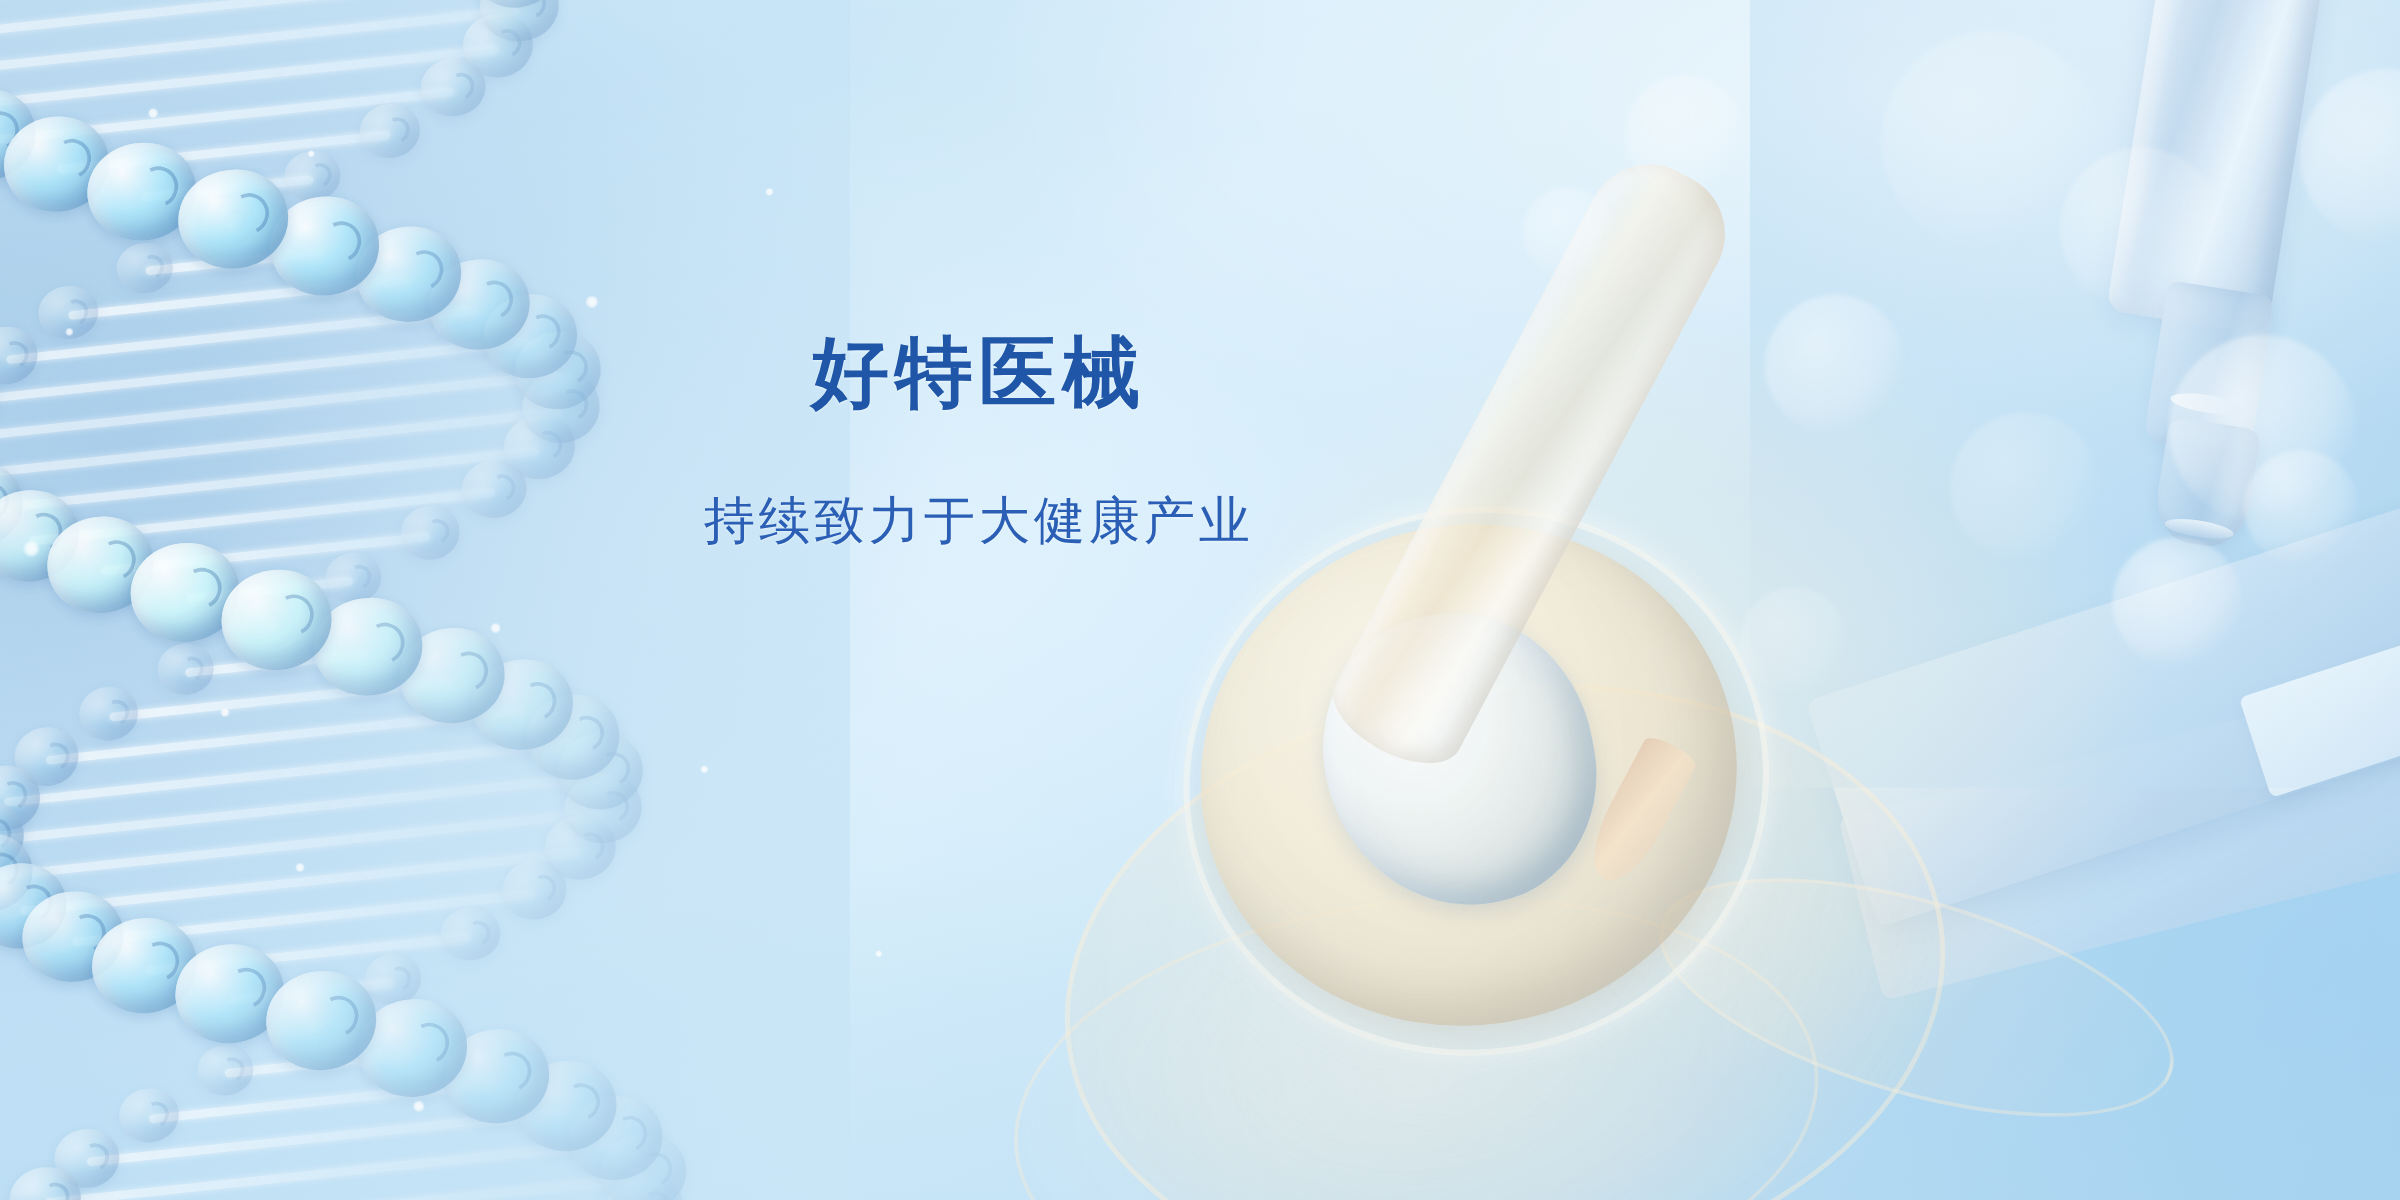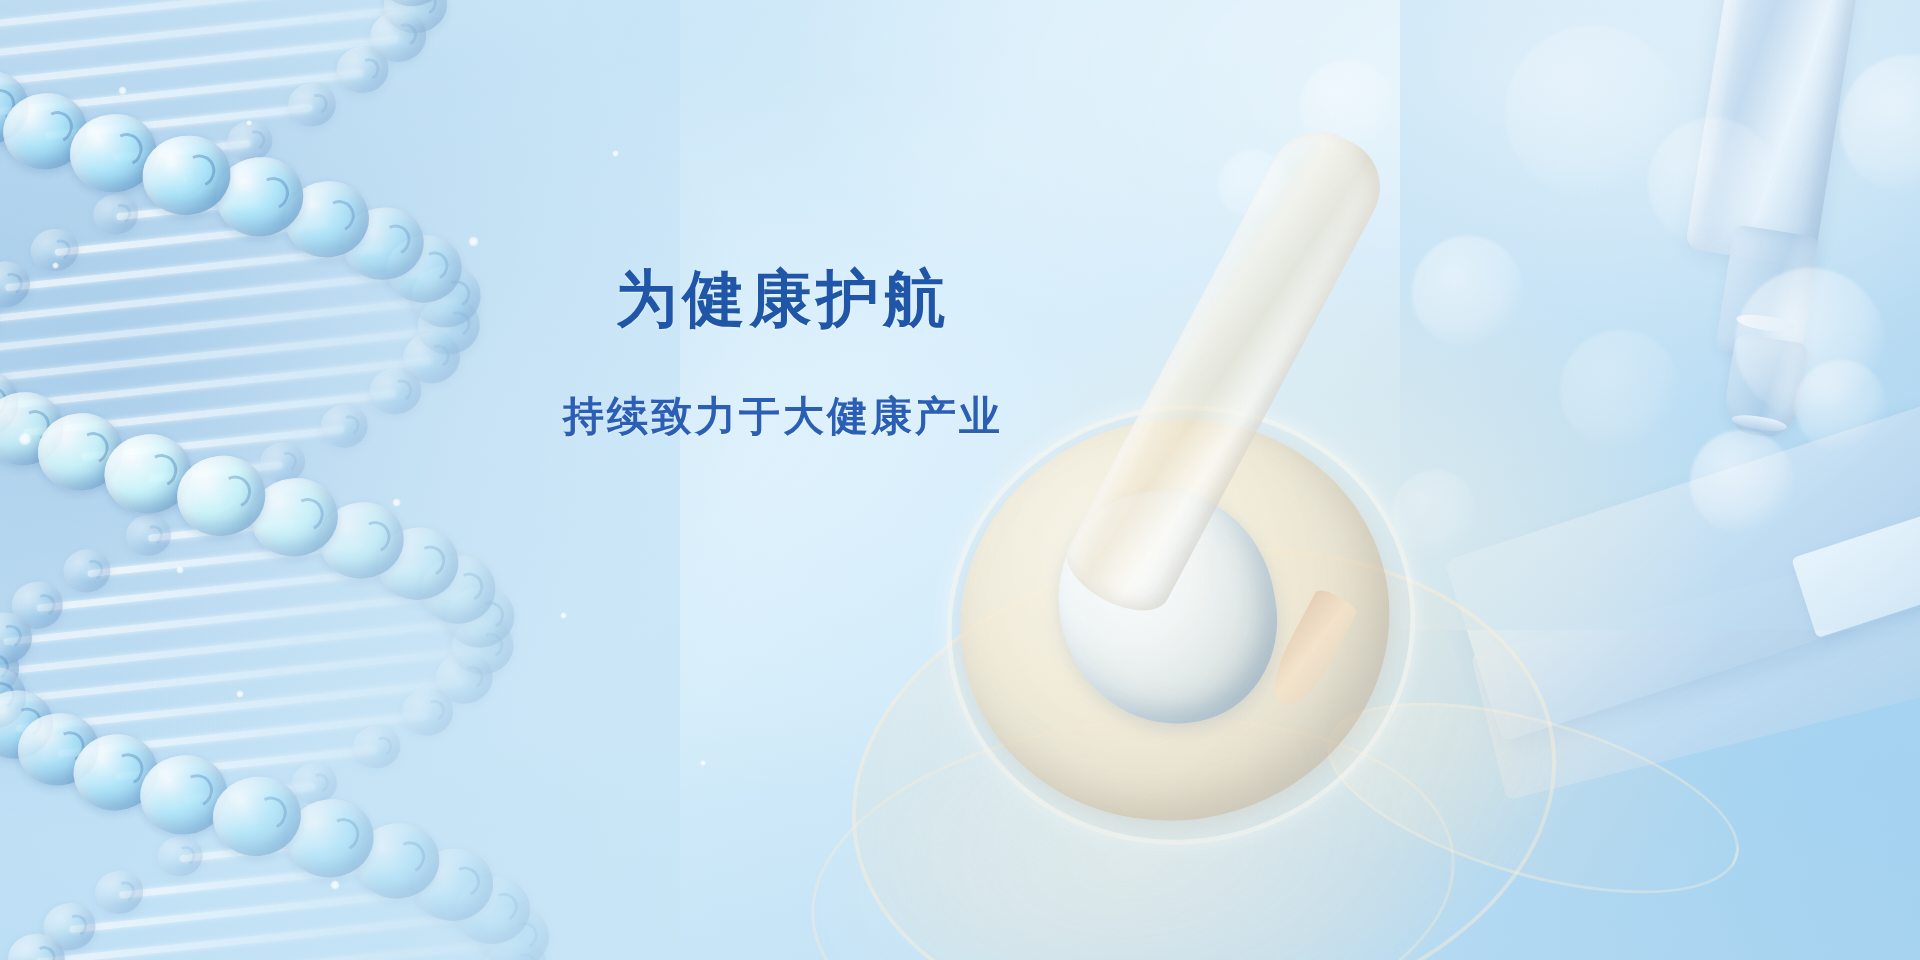--- a/index.html
+++ b/index.html
@@ -127,21 +127,21 @@
     display:flex;flex-direction:column;align-items:center;
     text-align:center;z-index:40;
     transform:translateX(-177px);
   }
   .hero-title{
     font-size:62px;font-weight:bold;letter-spacing:5px;line-height:1;
     color:#1f56a8;margin:0;
     text-shadow:0 1px 2px rgba(255,255,255,.55);
   }
   .hero-sub{
-    font-size:41px;font-weight:bold;letter-spacing:3px;line-height:1;
+    font-size:41px;font-weight:normal;letter-spacing:3px;line-height:1;
     color:#2b5fb5;margin:66px 0 0 0;
     text-shadow:0 1px 2px rgba(255,255,255,.45);
   }
   .hero-tag{
     font-size:43px;font-weight:bold;letter-spacing:4px;line-height:1;
     color:#1f56a8;margin:50px 0 0 0;
     text-shadow:0 1px 2px rgba(255,255,255,.50);
   }
 </style>
 </head>
@@ -299,17 +299,17 @@
       <div class="spark" style="left: 118px; top: 86px; width: 9px; height: 9px; opacity: 0.85;"></div>
       <div class="spark" style="left: 560px; top: 612px; width: 7px; height: 7px; opacity: 0.85;"></div>
       <div class="spark" style="left: 330px; top: 880px; width: 10px; height: 10px; opacity: 0.85;"></div>
       <div class="spark" style="left: 700px; top: 760px; width: 6px; height: 6px; opacity: 0.85;"></div>
       <div class="spark" style="left: 52px; top: 262px; width: 7px; height: 7px; opacity: 0.85;"></div>
       <div class="spark" style="left: 246px; top: 120px; width: 6px; height: 6px; opacity: 0.85;"></div>
       <div class="spark" style="left: 176px; top: 566px; width: 8px; height: 8px; opacity: 0.85;"></div>
     </div>
 
   <div class="hero-text">
-    <h1 class="hero-title">为健康护航</h1>
+    <h1 class="hero-title">好特医械</h1>
     <p class="hero-sub">持续致力于大健康产业</p>
   </div>
 
 </div>
 
 </body></html>

